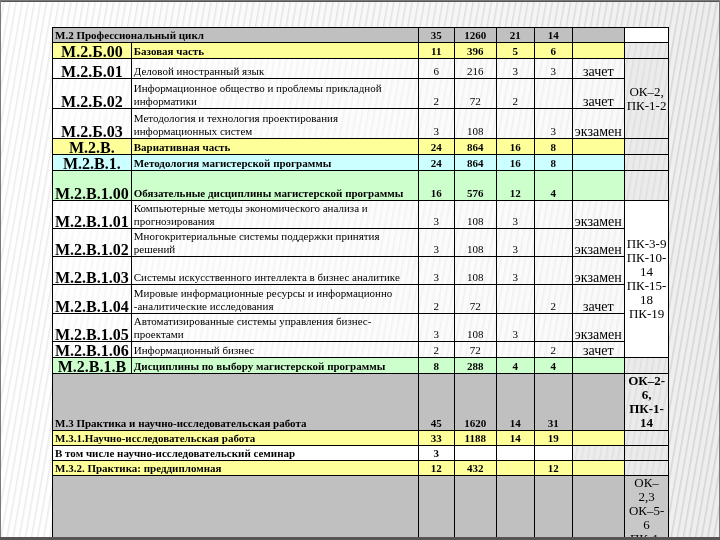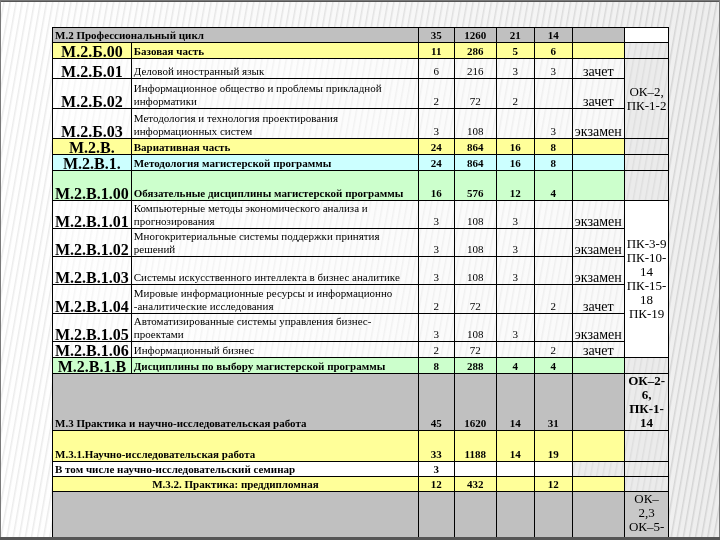--- a/index.html
+++ b/index.html
@@ -67,21 +67,21 @@
     <td class="f num">21</td>
     <td class="f num">14</td>
     <td class="f form"></td>
     <td class="comp comp-white"></td>
   </tr>
 
   <tr class="bold bg-yellow" style="height:16px">
     <td class="f code">М.2.Б.00</td>
     <td class="f name">Базовая часть</td>
     <td class="f num">11</td>
-    <td class="f num">286</td>
+    <td class="f num">396</td>
     <td class="f num">5</td>
     <td class="f num">6</td>
     <td class="f form"></td>
     <td class="comp comp-clear"></td>
   </tr>
 
   <tr class="bg-white" style="height:20px">
     <td class="f code">М.2.Б.01</td>
     <td class="f name">Деловой иностранный язык</td>
     <td class="f num">6</td>
@@ -220,42 +220,42 @@
   <tr class="bold bg-gray" style="height:40px">
     <td class="f" colspan="2" style="text-align:left">М.3 Практика и научно-исследовательская работа</td>
     <td class="f num">45</td>
     <td class="f num">1620</td>
     <td class="f num">14</td>
     <td class="f num">31</td>
     <td class="f form"></td>
     <td class="comp comp-clear" style="vertical-align:top">ОК–2-6, ПК-1-14</td>
   </tr>
 
-  <tr class="bold bg-yellow" style="height:31px">
+  <tr class="bold bg-yellow" style="height:15px">
     <td class="f" colspan="2" style="text-align:left">М.3.1.Научно-исследовательская работа</td>
     <td class="f num">33</td>
     <td class="f num">1188</td>
     <td class="f num">14</td>
     <td class="f num">19</td>
     <td class="f form"></td>
     <td class="comp comp-clear"></td>
   </tr>
 
   <tr class="bold bg-solid" style="height:15px">
     <td class="f" colspan="2" style="text-align:left">В том числе научно-исследовательский семинар</td>
     <td class="f num">3</td>
     <td class="f num"></td>
     <td class="f num"></td>
     <td class="f num"></td>
     <td class="form comp-clear"></td>
     <td class="comp comp-clear"></td>
   </tr>
 
   <tr class="bold bg-yellow" style="height:15px">
-    <td class="f" colspan="2" style="text-align:center">М.3.2. Практика: преддипломная</td>
+    <td class="f" colspan="2" style="text-align:left">М.3.2. Практика: преддипломная</td>
     <td class="f num">12</td>
     <td class="f num">432</td>
     <td class="f num"></td>
     <td class="f num">12</td>
     <td class="f form"></td>
     <td class="comp comp-clear"></td>
   </tr>
 
   <tr class="bold bg-gray" style="height:68px">
     <td class="f" colspan="2" style="text-align:left">М.4 Итоговая государственная аттестация</td>

